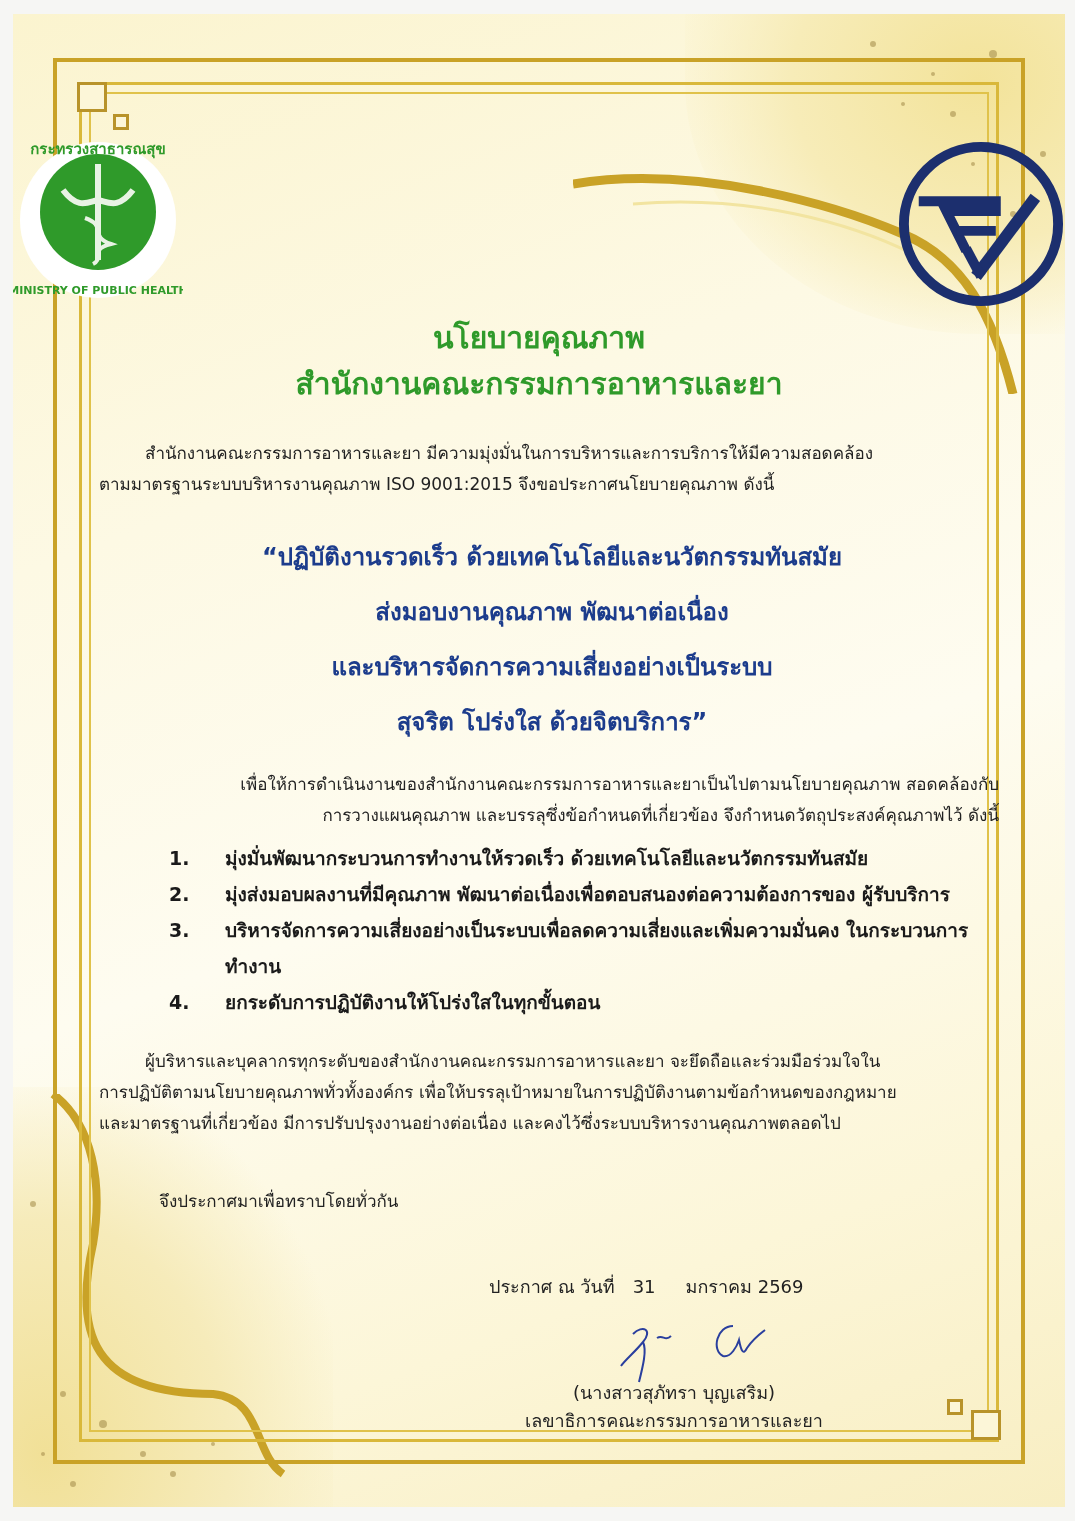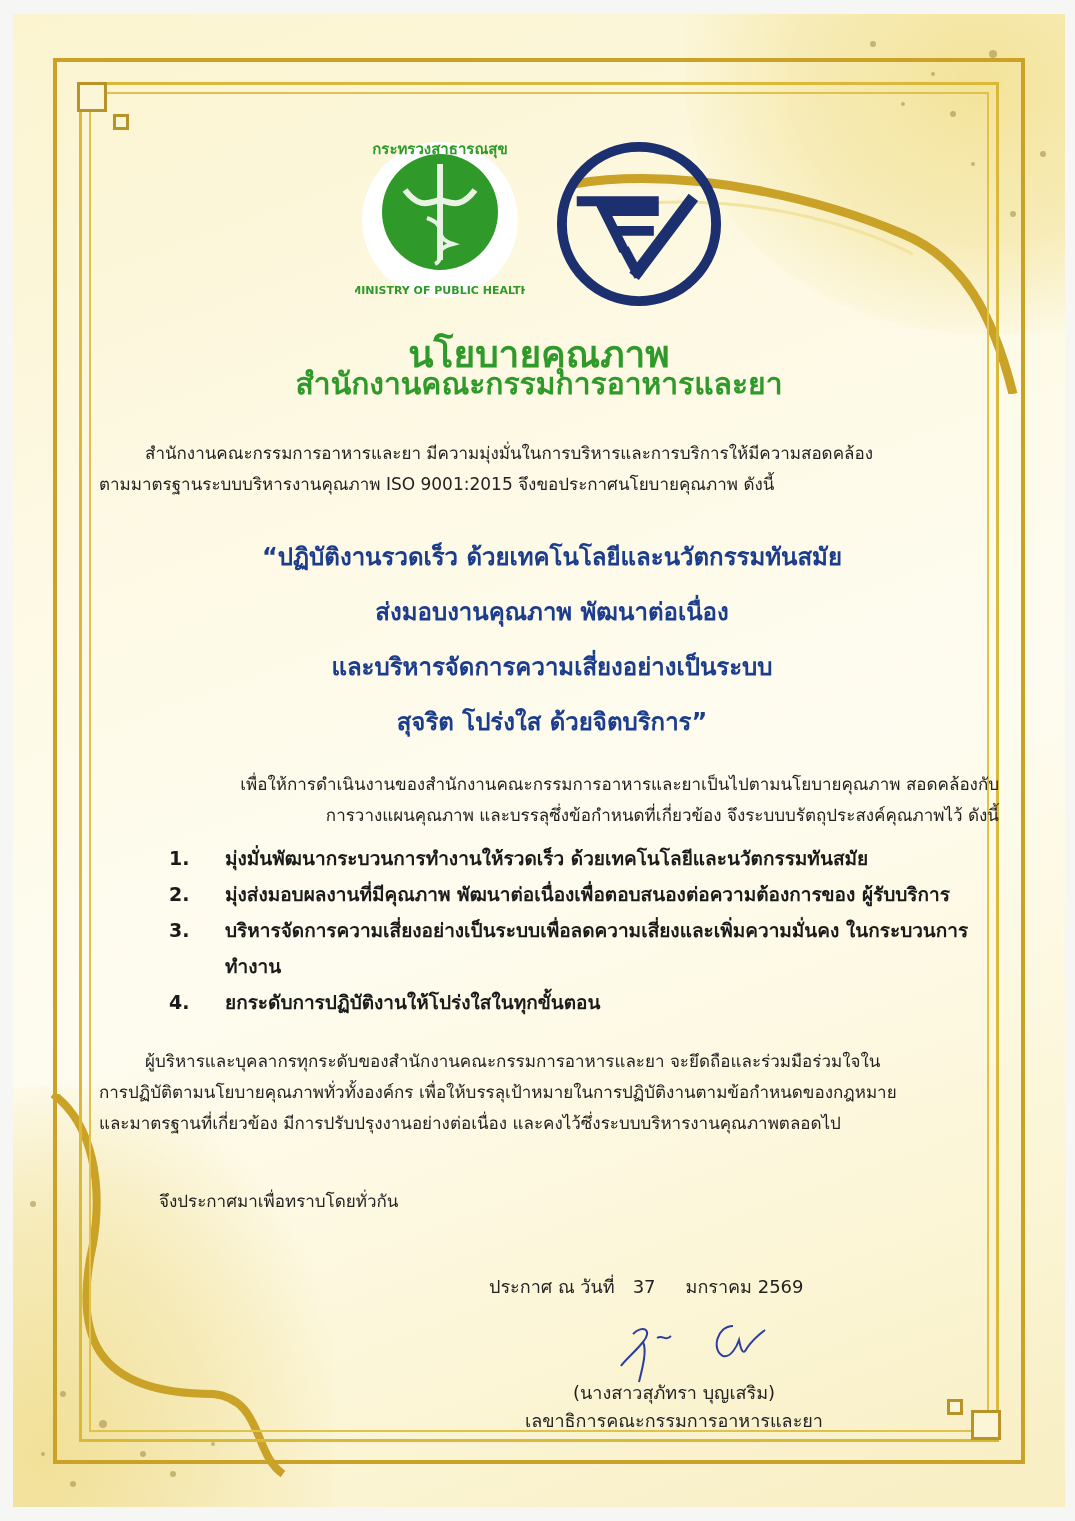--- a/index.html
+++ b/index.html
@@ -30,29 +30,29 @@
     position: absolute; left: 66px; top: 68px; width: 920px; height: 1360px;
     border: 3px solid #d9b83a; box-sizing: border-box;
   }
   .frame-inner2 {
     position: absolute; left: 76px; top: 78px; width: 900px; height: 1340px;
     border: 2px solid #e0c24a; box-sizing: border-box;
   }
   .corner-sq { position: absolute; border: 3px solid #b8932a; box-sizing: border-box; background: #fcf6d8; }
   .gold-swoosh { position: absolute; }
 
-  .logos { position: absolute; top: 126px; left: 0; width: 1052px; display: flex; justify-content: center; gap: 30px; }
+  .logos { position: absolute; top: 126px; left: 0; width: 1052px; display: flex; justify-content: space-between; gap: 30px; }
   .logo-moph { width: 170px; height: 160px; position: relative; }
   .logo-ring { width: 168px; height: 168px; }
 
   .title1, .title2 {
     position: absolute; left: 0; width: 1052px; text-align: center;
     color: #2f9a2a; font-weight: bold; font-family: "DejaVu Sans", sans-serif;
   }
-  .title1 { top: 310px; font-size: 37px; }
+  .title1 { top: 300px; font-size: 30px; }
   .title2 { top: 346px; font-size: 30px; }
 
   .para {
     position: absolute; font-size: 17px; color: #222; line-height: 31px;
     font-family: "DejaVu Sans", sans-serif;
   }
   .p1 { left: 86px; top: 424px; width: 880px; }
   .p1 .indent, .p2 .indent, .p3 .indent { display: inline-block; width: 46px; }
 
   .quote {
@@ -148,21 +148,21 @@
 
   <div class="quote">
     <div>“ปฏิบัติงานรวดเร็ว ด้วยเทคโนโลยีและนวัตกรรมทันสมัย</div>
     <div>ส่งมอบงานคุณภาพ พัฒนาต่อเนื่อง</div>
     <div>และบริหารจัดการความเสี่ยงอย่างเป็นระบบ</div>
     <div>สุจริต โปร่งใส ด้วยจิตบริการ”</div>
   </div>
 
   <div class="para p2">
     <div><span class="indent"></span><span>เพื่อให้การดำเนินงานของสำนักงานคณะกรรมการอาหารและยาเป็นไปตามนโยบายคุณภาพ สอดคล้องกับ</span></div>
-    <div><span>การวางแผนคุณภาพ และบรรลุซึ่งข้อกำหนดที่เกี่ยวข้อง จึงระบบบรัตถุประสงค์คุณภาพไว้ ดังนี้</span></div>
+    <div><span>การวางแผนคุณภาพ และบรรลุซึ่งข้อกำหนดที่เกี่ยวข้อง จึงกำหนดวัตถุประสงค์คุณภาพไว้ ดังนี้</span></div>
   </div>
 
   <div class="objectives">
     <div class="obj-item">
         <span class="obj-num">1.</span>
         <span class="obj-text">มุ่งมั่นพัฒนากระบวนการทำงานให้รวดเร็ว ด้วยเทคโนโลยีและนวัตกรรมทันสมัย</span>
       </div>
     <div class="obj-item">
         <span class="obj-num">2.</span>
         <span class="obj-text">มุ่งส่งมอบผลงานที่มีคุณภาพ พัฒนาต่อเนื่องเพื่อตอบสนองต่อความต้องการของ ผู้รับบริการ</span>
@@ -179,21 +179,21 @@
 
   <div class="para p3">
     <div><span class="indent"></span><span>ผู้บริหารและบุคลากรทุกระดับของสำนักงานคณะกรรมการอาหารและยา จะยึดถือและร่วมมือร่วมใจใน</span></div>
     <div><span>การปฏิบัติตามนโยบายคุณภาพทั่วทั้งองค์กร เพื่อให้บรรลุเป้าหมายในการปฏิบัติงานตามข้อกำหนดของกฎหมาย</span></div>
     <div><span>และมาตรฐานที่เกี่ยวข้อง มีการปรับปรุงงานอย่างต่อเนื่อง และคงไว้ซึ่งระบบบริหารงานคุณภาพตลอดไป</span></div>
   </div>
 
   <div class="para p4">จึงประกาศมาเพื่อทราบโดยทั่วกัน</div>
 
   <div class="announce">
-    <span>ประกาศ ณ วันที่</span><span class="day">37</span><span>มกราคม 2569</span>
+    <span>ประกาศ ณ วันที่</span><span class="day">31</span><span>มกราคม 2569</span>
   </div>
 
   <svg class="signature" width="170" height="70" viewBox="0 0 170 70">
     <path d="M20 18 C30 8 40 14 30 26 C22 36 12 44 8 50 M30 26 C34 34 30 50 26 66" fill="none" stroke="#2a3f9e" stroke-width="2"></path>
     <path d="M44 22 C50 18 52 26 58 20" fill="none" stroke="#2a3f9e" stroke-width="2"></path>
     <path d="M120 10 C104 10 98 34 110 40 C118 42 124 30 126 24 C128 34 130 40 134 32 C138 26 144 20 152 14" fill="none" stroke="#2a3f9e" stroke-width="2"></path>
   </svg>
 
   <div class="signer-name">(นางสาวสุภัทรา บุญเสริม)</div>
   <div class="signer-title">เลขาธิการคณะกรรมการอาหารและยา</div>

